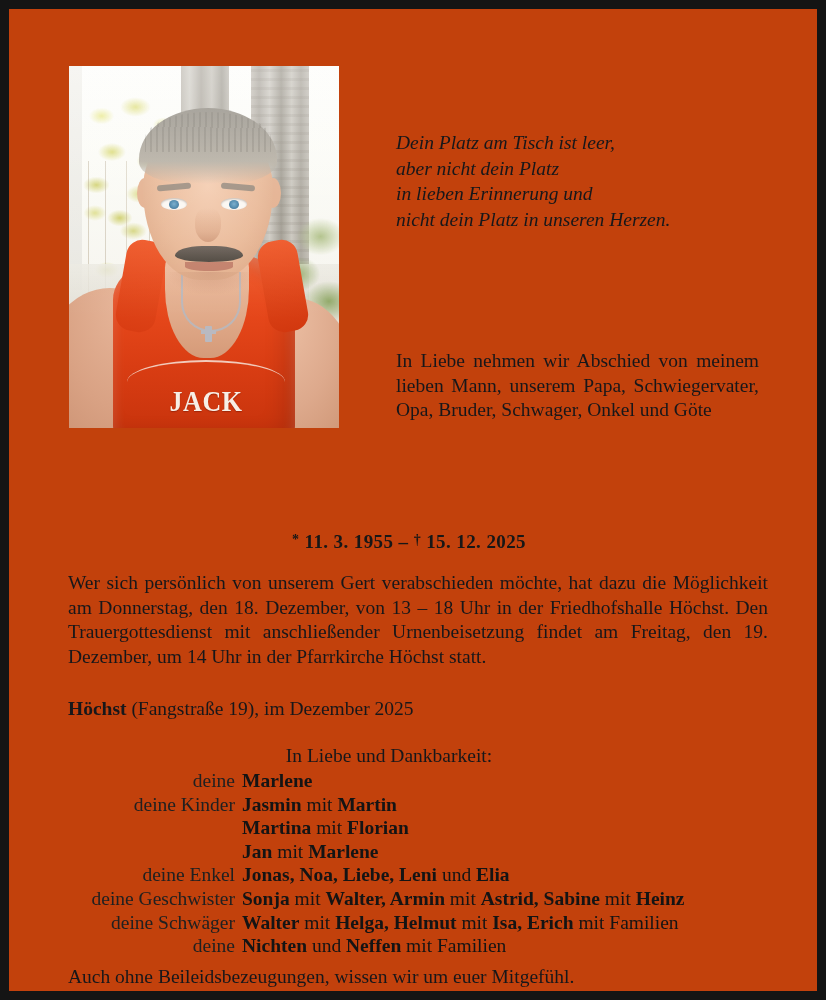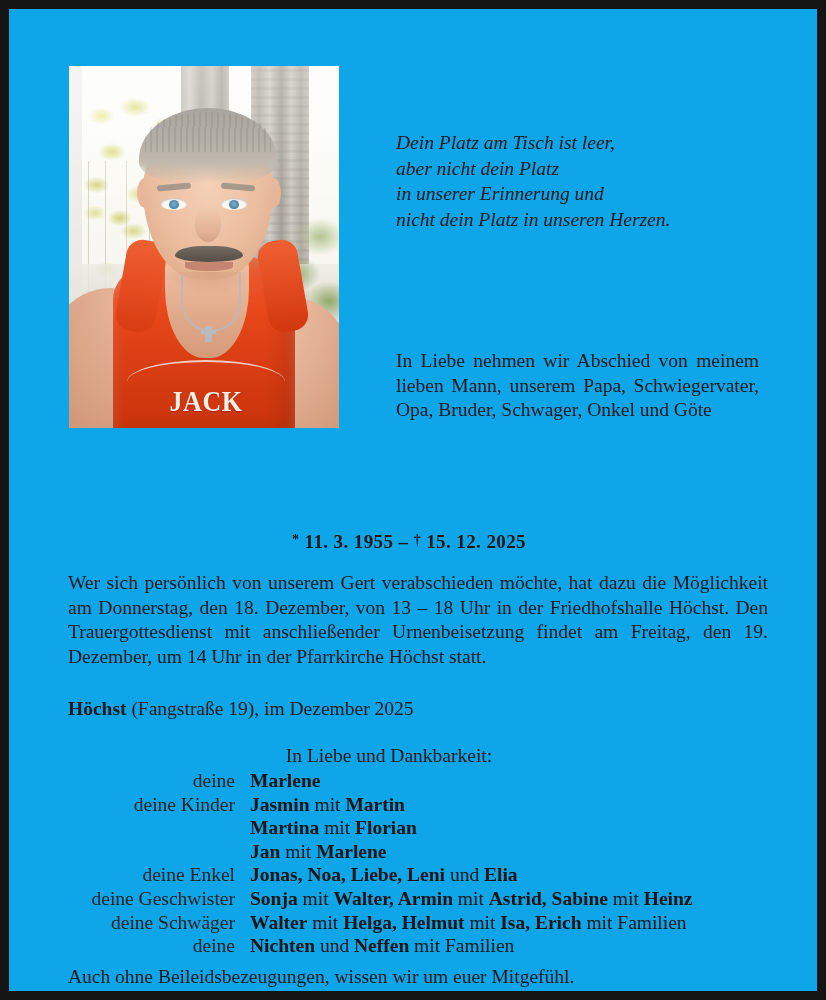--- a/index.html
+++ b/index.html
@@ -20,21 +20,21 @@
     box-sizing: border-box;
     background: #ffffff;
     border: 9px solid #141414;
     overflow: hidden;
   }
 
   .inner {
     position: relative;
     width: 100%;
     height: 100%;
-    background: #0ea5e9;
+    background: #c2410c;
   }
 
   
   .photo {
     position: absolute;
     left: 60px;
     top: 57px;
     width: 270px;
     height: 362px;
     overflow: hidden;
@@ -404,21 +404,20 @@
     left: 0;
     top: 760px;
     width: 766px;
     font-size: 19.5px;
     line-height: 23.6px;
   }
   .fam-row {
     display: flex;
     align-items: flex-start;
     white-space: nowrap;
-    gap: 8px;
   }
   .fam-label {
     width: 233px;
     text-align: right;
     padding-right: 7px;
     box-sizing: border-box;
     color: #202020;
   }
   .fam-names {
     color: #141414;
@@ -480,21 +479,21 @@
           <div class="ph-mouth"></div>
           <div class="ph-chin"></div>
         </div>
         <div class="ph-wash"></div>
       </div>
     </div>
 
     <div class="poem">
       <div>Dein Platz am Tisch ist leer,</div>
       <div>aber nicht dein Platz</div>
-      <div>in unserer Erinnerung und</div>
+      <div>in lieben Erinnerung und</div>
       <div>nicht dein Platz in unseren Herzen.</div>
     </div>
 
     <div class="intro">In Liebe nehmen wir Abschied von meinem lieben Mann, unserem Papa, Schwiegervater, Opa, Bruder, Schwager, Onkel und Göte</div>
 
 
     <div class="dates">
       <span class="sym">*</span>
       <span>11. 3. 1955</span>
       <span>–</span>

